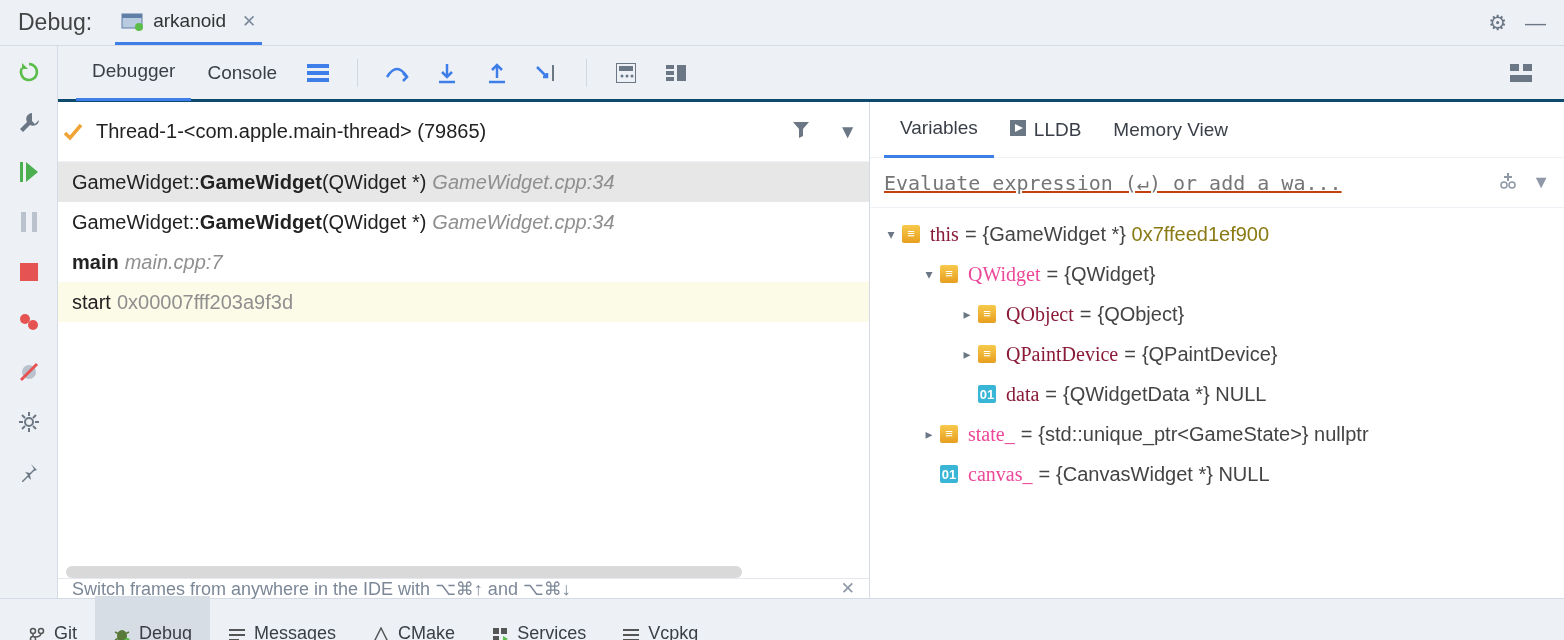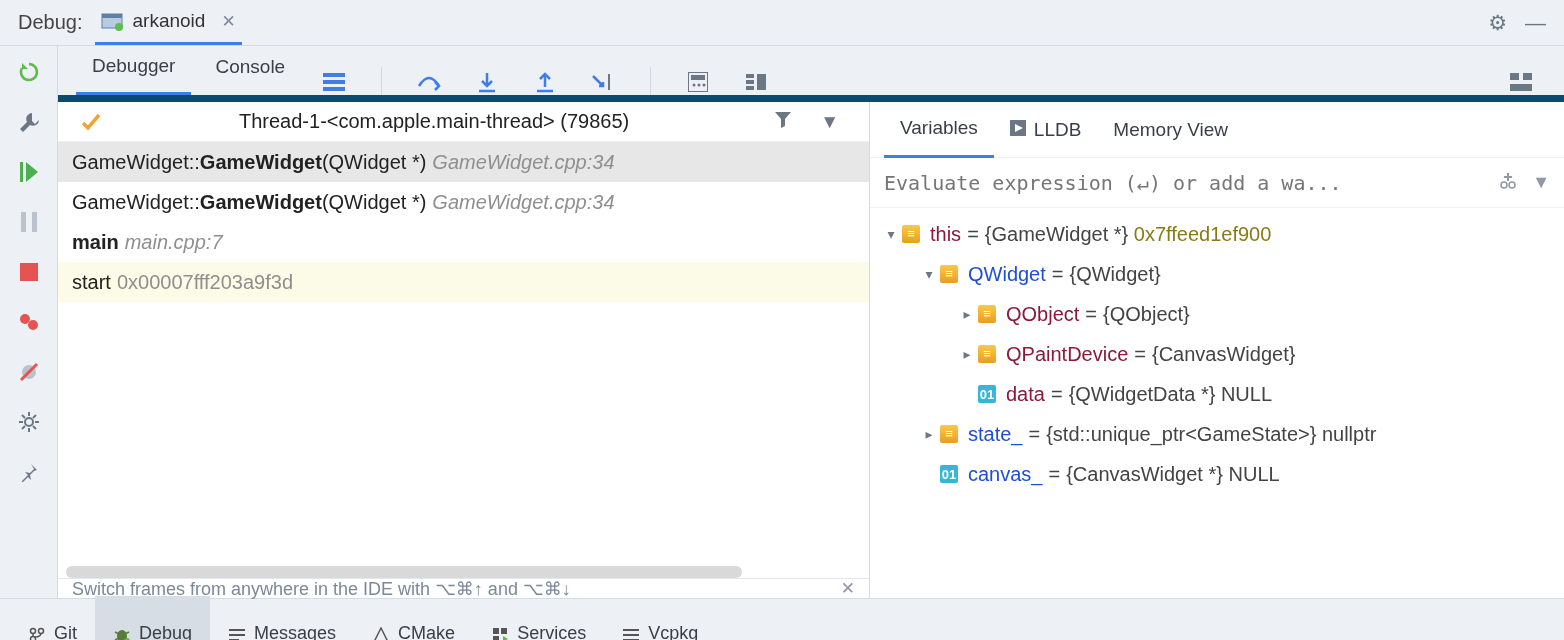--- a/index.html
+++ b/index.html
@@ -1,44 +1,44 @@
 <!DOCTYPE html>
 <html><head>
 <meta charset="utf-8">
 <style>
   * { box-sizing: border-box; margin: 0; padding: 0; font-family: -apple-system, "Segoe UI", Arial, sans-serif; }
   body { width: 1564px; height: 640px; background: #fff; overflow: hidden; font-size: 17px; color: #222; }
 
   .titlebar { height: 46px; background: #edf1f6; border-bottom: 1px solid #d4dbe4; display: flex; align-items: center; padding: 0 18px; }
-  .titlebar .title { font-size: 20px; color: #444; margin-right: 12px; }
+  .titlebar .title { font-size: 23px; color: #444; margin-right: 23px; }
   .run-tab { height: 44px; display: flex; align-items: center; gap: 10px; border-bottom: 3px solid #3e7ee8; padding: 0 6px; }
   .run-tab .app-icon svg { display:block; }
   .run-tab .label { font-size: 19px; color: #333; }
   .run-tab .close { font-size: 17px; color: #7e8c9e; margin-left: 6px; }
   .titlebar .spacer { flex: 1; }
   .titlebar .right-icons { display: flex; gap: 18px; }
   .titlebar .gear, .titlebar .minimize { color: #6b7785; font-size: 21px; }
 
   .main { display: flex; height: 552px; }
   .side { width: 58px; background: #edf1f6; border-right: 1px solid #d4dbe4; display: flex; flex-direction: column; align-items: center; padding-top: 14px; gap: 26px; }
   .side .ico { width: 24px; height: 24px; display:flex; align-items:center; justify-content:center; }
 
   .content { flex:1; display:flex; flex-direction:column; }
-  .toolbar { height: 56px; background: #edf1f6; border-bottom: 7px solid #0c4a6e; display:flex; align-items:flex-end; padding: 0 18px 0 18px; gap: 8px; }
+  .toolbar { height: 56px; background: #edf1f6; border-bottom: 3px solid #0c4a6e; display:flex; align-items:center; padding: 0 18px 0 18px; gap: 0; }
   .toolbar .tab { font-size: 19px; color: #3a3f47; padding: 0 16px; height: 56px; display:flex; align-items:center; }
   .toolbar .tab.active { border-bottom: 3px solid #3e7ee8; }
   .toolbar .sep { width: 1px; height: 28px; background: #cfd7e2; margin: 0 14px; }
   .toolbar .ticon { width: 26px; height: 26px; margin: 0 12px; display:flex; align-items:center; justify-content:center; }
   .toolbar .flexer { flex:1; }
 
   .panes { flex:1; display:flex; min-height:0; }
 
   
   .pane-left { width: 812px; display:flex; flex-direction:column; border-right: 1px solid #d4dbe4; min-height:0;}
-  .thread-bar { height: 40px; display:flex; align-items:center; padding: 0 22px; gap: 12px; border-bottom:1px solid #eef2f7;text-align:center; }
+  .thread-bar { height: 60px; display:flex; align-items:center; padding: 0 4px; gap: 12px; border-bottom:1px solid #eef2f7; }
   .thread-bar .check svg{display:block;}
   .thread-bar .thread-name { font-size: 20px; color: #222; flex:1; white-space:nowrap; overflow:hidden; text-overflow:ellipsis;}
   .thread-bar .funnel, .thread-bar .dd { color:#6b7785; font-size:19px; padding:0 8px;}
   .frames { flex:1; overflow:hidden; }
   .frame-row { height: 40px; display:flex; align-items:center; padding: 0 14px; font-size: 20px; white-space:nowrap; overflow:hidden; }
   .frame-row.selected { background: #e7e7e7; }
   .frame-row.last { background: #fcfbe8; }
   .frame-row .cls { color:#222; }
   .frame-row .meth { font-weight:700; color:#222; }
   .frame-row .sig { color:#222; }
@@ -49,32 +49,32 @@
   .hint-bar { height: 20px; border-top:1px solid #e4e8ee; display:flex; align-items:center; padding:0 14px; color:#7c8898; font-size:18px; }
   .hint-bar .flexer{flex:1;}
   .hint-bar .close { color:#8e98a6; font-size:17px;}
 
   
   .pane-right { flex:1; display:flex; flex-direction:column; min-height:0; }
   .vars-tabs { height: 56px; display:flex; align-items:center; padding: 12px 14px; gap:0; border-bottom:1px solid #eef2f7;}
   .vars-tabs .vtab { font-size: 19px; padding: 0 16px; height:56px; display:flex; align-items:center; gap:8px; color:#3a3f47;}
   .vars-tabs .vtab.active { border-bottom: 3px solid #3e7ee8; }
   .eval-bar { height: 50px; display:flex; align-items:center; padding: 0 14px; gap:14px; border-bottom:1px solid #eef2f7;}
-  .eval-bar input { flex:1; border:none; outline:none; font-family: "Menlo","Consolas",monospace; font-size:20px; color:#c2410c; background:transparent;}
+  .eval-bar input { flex:1; border:none; outline:none; font-family: "Menlo","Consolas",monospace; font-size:20px; color:#c2410c; background:transparent;text-decoration:underline;}
   .eval-bar .scissors, .eval-bar .dd2 { color:#8e98a6; font-size:18px;}
   .vars-tree { flex:1; padding: 6px 0 0 0; overflow:hidden; }
   .vnode { display:flex; align-items:center; height: 40px; font-size: 20px; white-space:nowrap; }
   .vnode .indent { display:inline-block; }
   .vnode .arrow { width: 22px; text-align:center; color:#6b7785; font-size:14px;}
   .vnode .tag { width:18px; height:18px; display:inline-flex; align-items:center; justify-content:center; margin-right:10px; font-size:13px; font-weight:700;}
   .tag.struct { background: linear-gradient(#f7c94b,#e79f1e); border-radius:2px; position:relative;}
   .tag.struct::after{content:"≡"; color:#fff; font-size:13px; position:relative; top:-1px;}
   .tag.prim { background:#39b5d6; color:#fff; border-radius:2px; }
-  .vnode .name { color:#8a1a38; }
-  .vnode .name.blue { color:#1d4ed8; }
+  .vnode .name { color:#8a1a38;font-family:Liberation Serif, serif; }
+  .vnode .name.blue { color:#ec4899; }
   .vnode .eq { color:#444; margin: 0 6px;}
   .vnode .val { color:#444;text-align:center; }
   .vnode .val .ptr { color:#8a7a14; }
 
   
   .bottom { height: 42px; background:#edf1f6; border-top:1px solid #d4dbe4; display:flex; align-items:center; padding: 0 10px; gap:0; font-size:18px; color:#3a3f47;}
   .btab { display:flex; align-items:flex-end; gap:8px; padding:0 18px; height:48px;}
   .btab.active { background:#d7dde5; }
   .btab .bicon { width:18px; height:18px; display:flex; align-items:center; justify-content:center;}
 </style>
@@ -327,21 +327,21 @@
             <span class="name">QObject</span>
               <span class="eq">=</span>
               <span class="val">{QObject}</span>
           </div>
           <div class="vnode">
             <span class="indent" style="width:86px"></span>
               <span class="arrow">▸</span>
             <span class="tag struct"></span>
             <span class="name">QPaintDevice</span>
               <span class="eq">=</span>
-              <span class="val">{CanvasWidget}</span>
+              <span class="val">{QPaintDevice}</span>
           </div>
           <div class="vnode">
             <span class="indent" style="width:108px"></span>
             <span class="tag prim">01</span>
             <span class="name">data</span>
               <span class="eq">=</span>
               <span class="val">{QWidgetData *} NULL</span>
           </div>
           <div class="vnode">
             <span class="indent" style="width:48px"></span>

